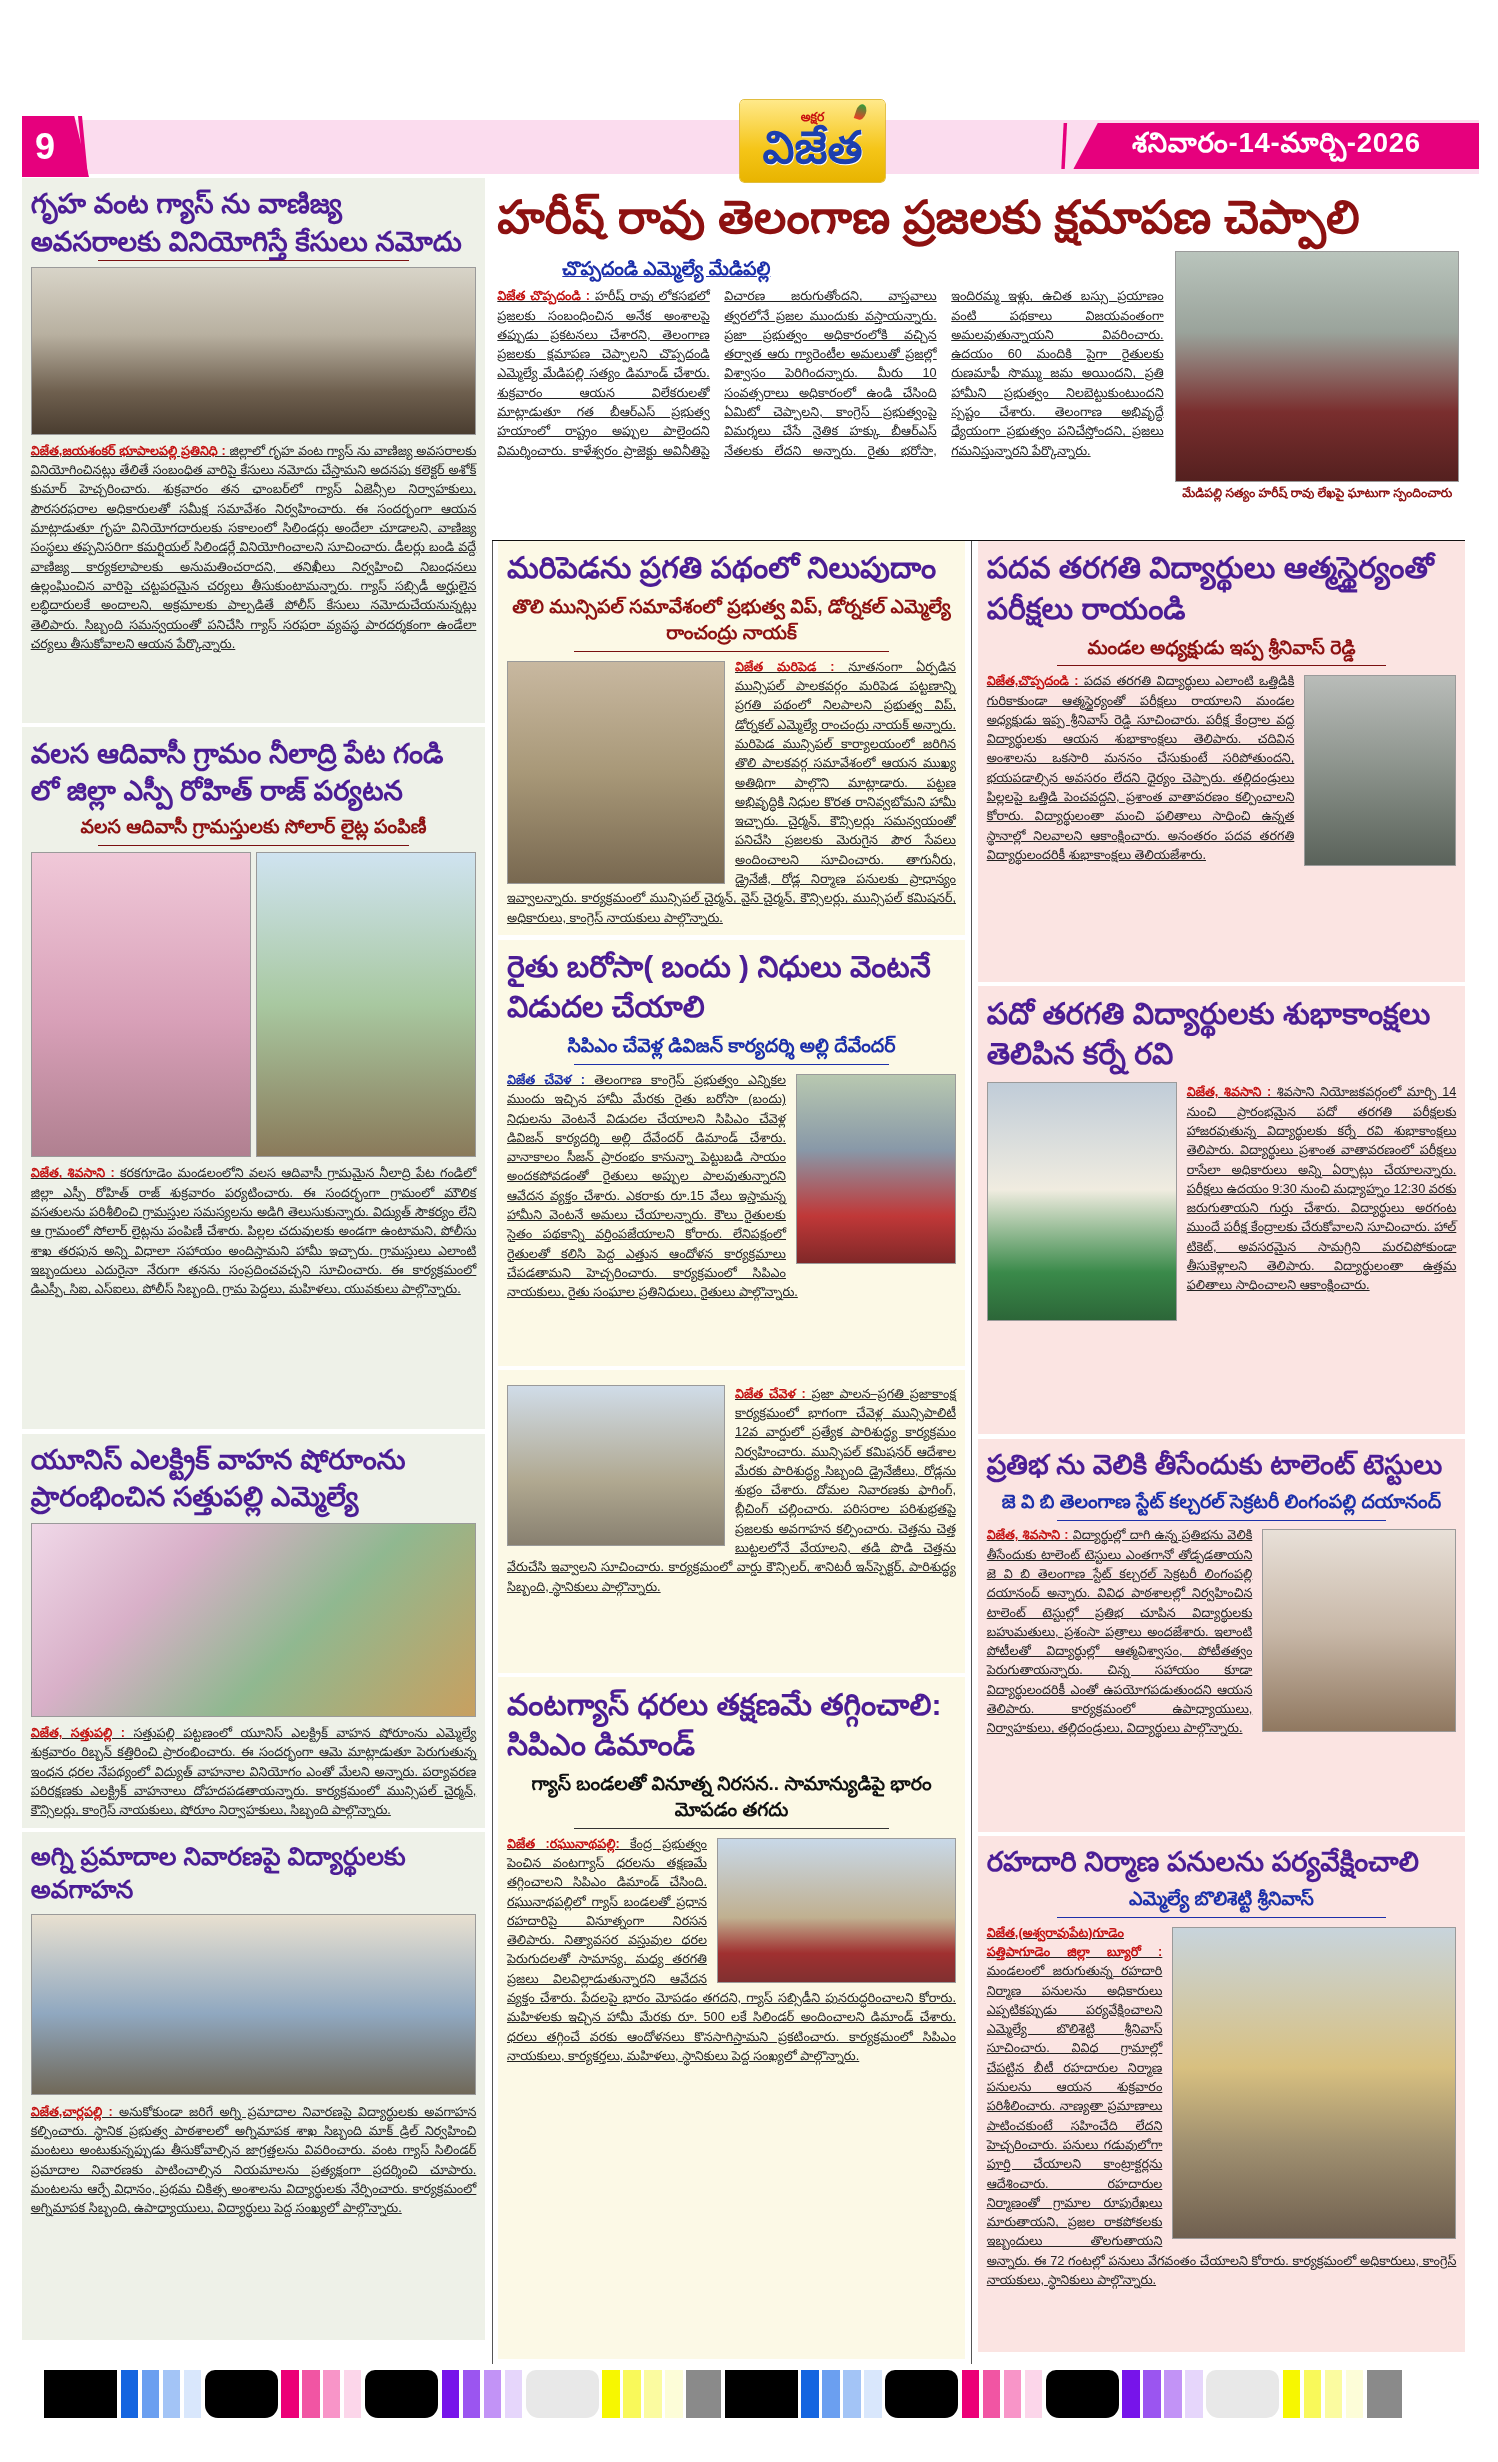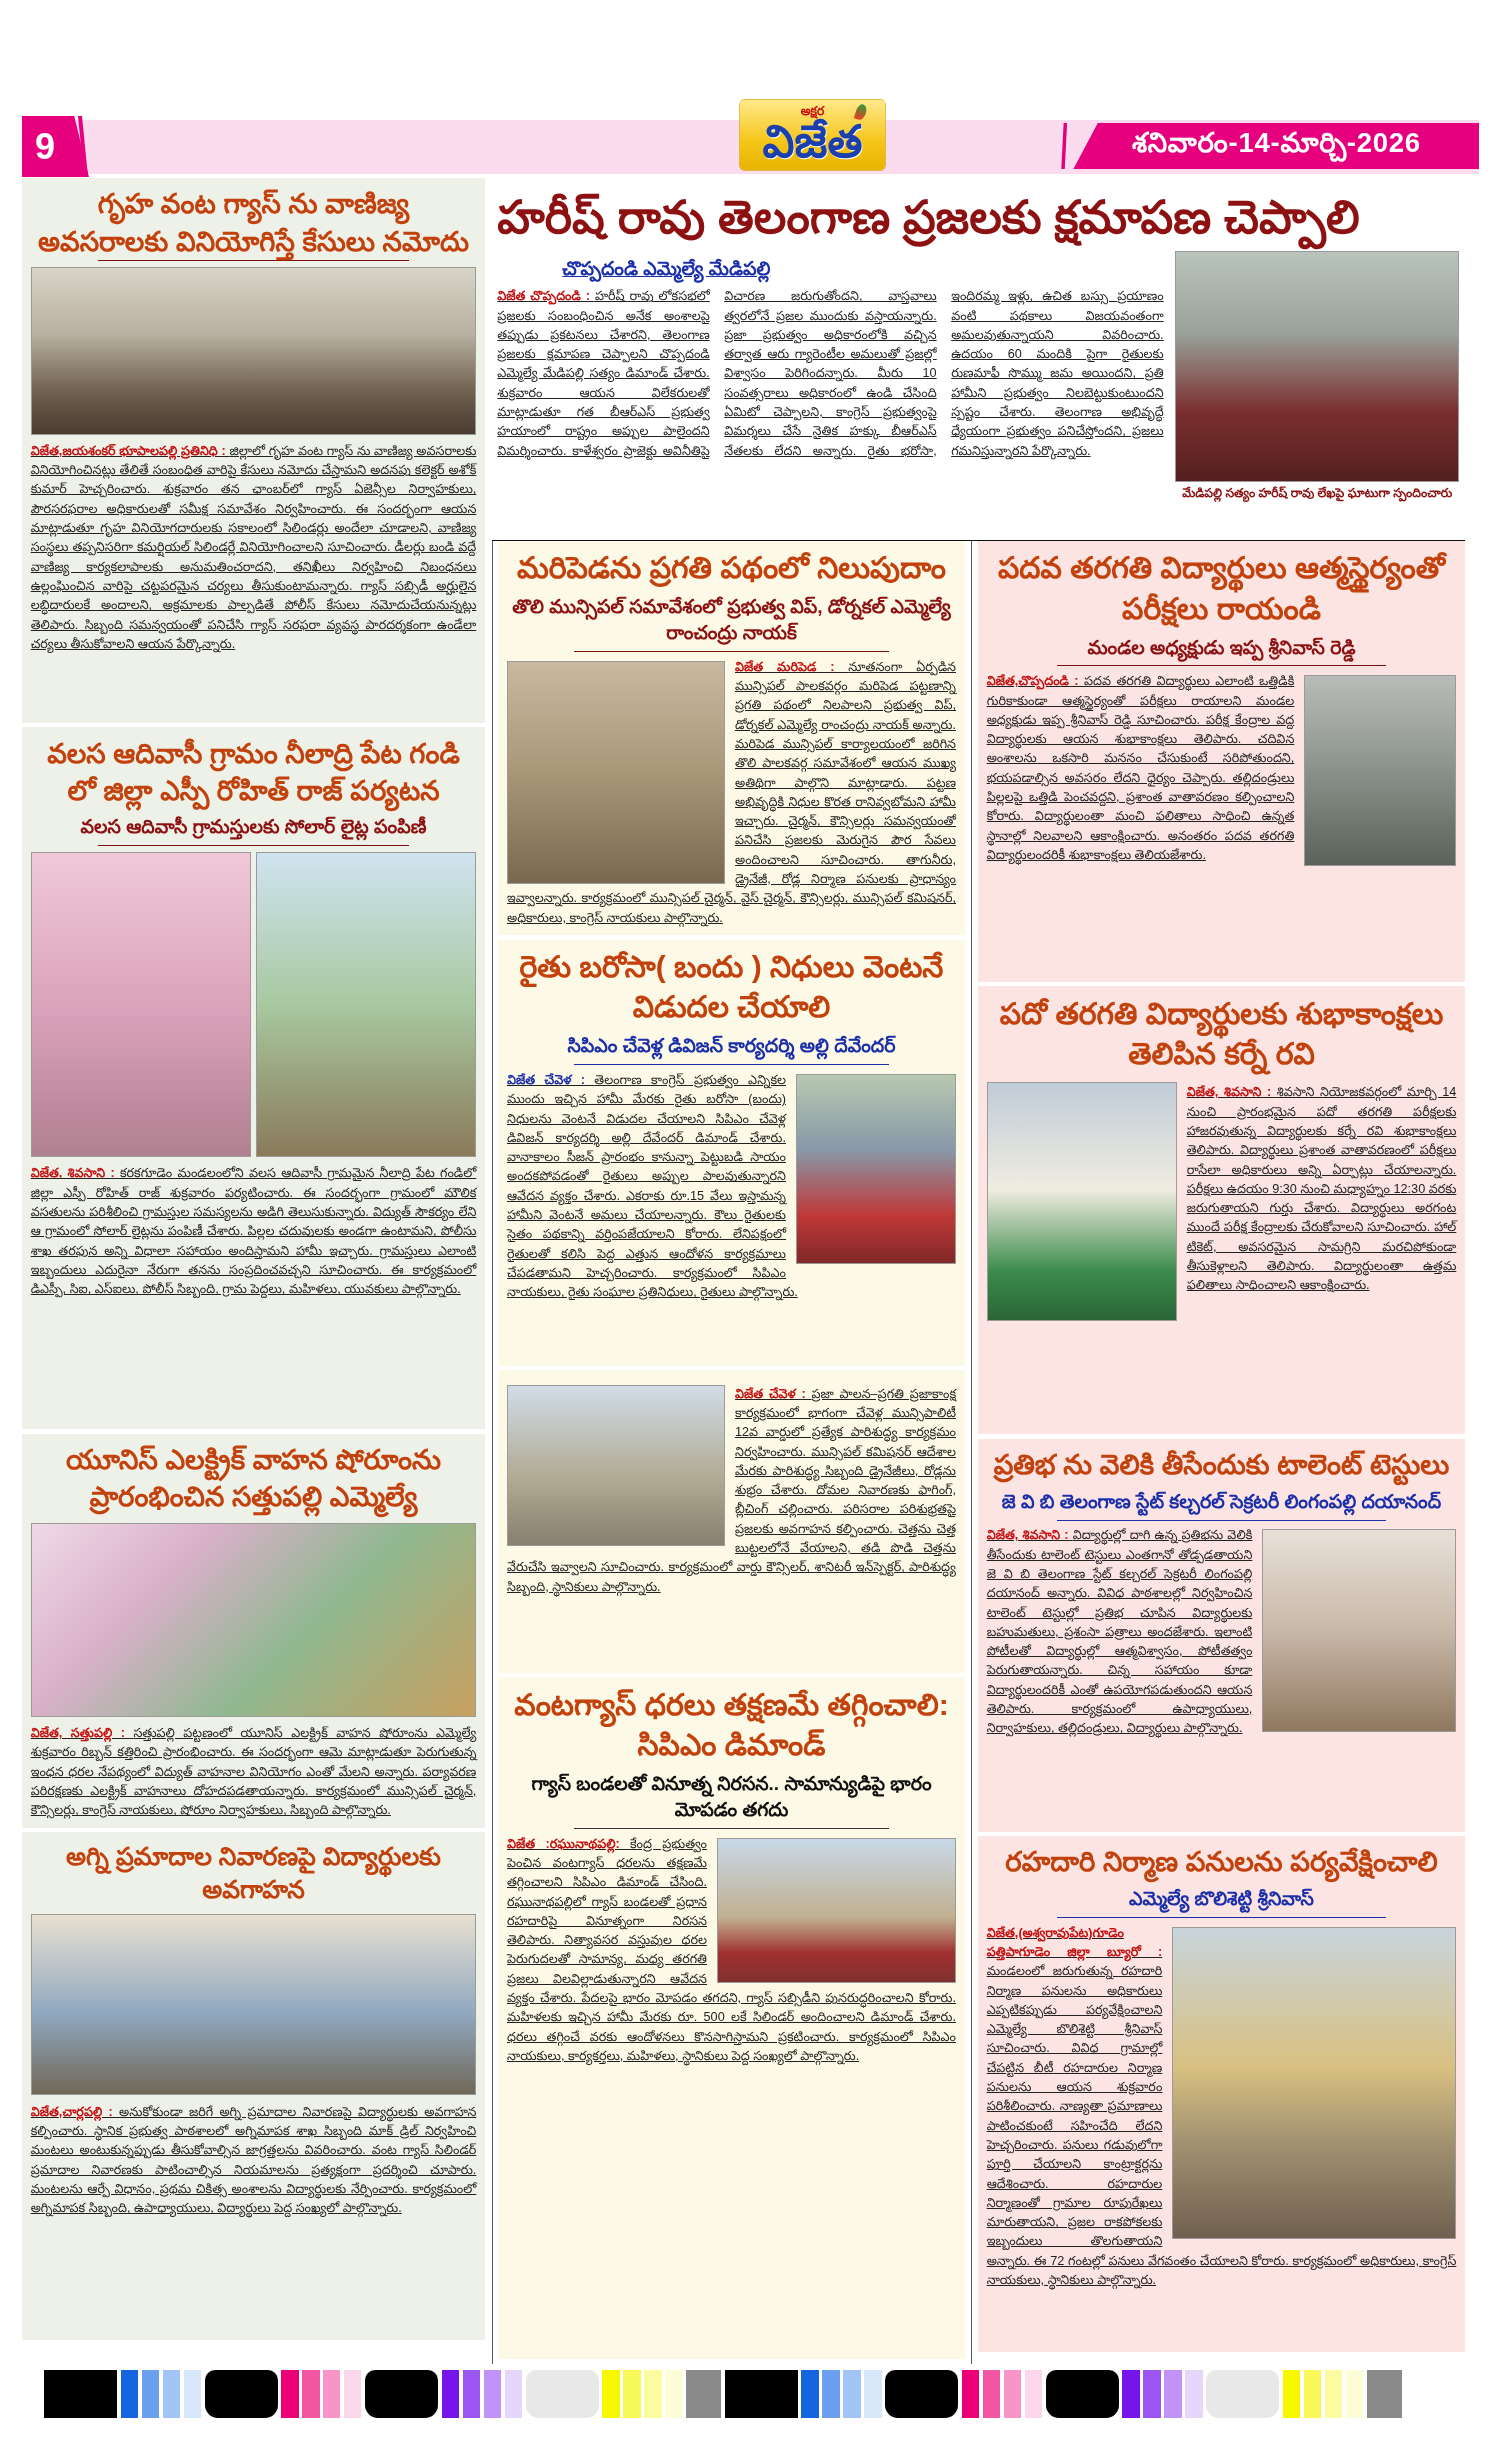--- a/index.html
+++ b/index.html
@@ -6,21 +6,21 @@
   body{width:1499px;height:2462px;font-family:"Liberation Sans","DejaVu Sans",sans-serif;color:#1a1a1a;position:relative;}
   .page{position:absolute;inset:0;}
 
   
   .header{position:absolute;left:22px;right:19.6px;top:120px;height:54px;background:#fbdcee;}
   .pagenum{position:absolute;left:22px;top:116px;width:67px;height:61px;background:#e6007d;
     clip-path:polygon(0 0,78% 0,100% 100%,0 100%);display:flex;align-items:center;justify-content:flex-start;
     padding-left:13px;box-sizing:border-box;color:#fff;font-size:36px;font-weight:bold;z-index:3;}
   .pagenum-stripe{position:absolute;left:78px;top:116px;width:10px;height:61px;background:#e6007d;
     clip-path:polygon(0 0,40% 0,100% 100%,60% 100%);z-index:3;}
-  .masthead{position:absolute;left:740px;top:100px;width:145px;height:70px;background:linear-gradient(180deg,#ffe98a,#f5c518 60%,#e8b400);
+  .masthead{position:absolute;left:740px;top:100px;width:145px;height:82px;background:linear-gradient(180deg,#ffe98a,#f5c518 60%,#e8b400);
     border-radius:4.4px;display:flex;flex-direction:column;align-items:center;justify-content:center;z-index:4;box-shadow:0 0 0 0.7px #d8a800;}
   .masthead .small{color:#c81010;font-size:12.3px;font-weight:bold;line-height:1;}
   .masthead .big{color:#1c3fae;font-size:45px;font-weight:bold;line-height:1.05;text-shadow:0.7px 0.7px 0 #ffffff;}
   .masthead .leaf{position:absolute;right:19px;top:4.4px;width:10px;height:16px;background:linear-gradient(180deg,#2e9e3c,#ef3b24);border-radius:50% 50% 50% 0;transform:rotate(18deg);}
   .dateband{position:absolute;right:19.6px;top:123px;width:406px;height:46px;background:#e6007d;
     clip-path:polygon(6% 0,100% 0,100% 100%,0 100%);display:flex;align-items:center;justify-content:center;z-index:3;}
   .dateband-stripe{position:absolute;right:429px;top:123px;width:11.6px;height:46px;background:#e6007d;
     clip-path:polygon(45% 0,75% 0,55% 100%,25% 100%);z-index:3;}
   .dateband span{color:#ffffff;font-size:27.6px;font-weight:bold;letter-spacing:0.7px;}
 
@@ -30,21 +30,21 @@
   .col-left{grid-area:left;}
   .main-article{grid-area:main;background:#ffffff;border-bottom:1.5px solid #111;padding:2.9px 5.8px 7.3px;box-sizing:border-box;min-height:363px;}
   .col-center{grid-area:center;border-left:0.7px solid #555;border-right:0.7px solid #555;padding:0 5.8px;box-sizing:border-box;}
   .col-right{grid-area:right;}
 
   .article{box-sizing:border-box;padding:7.3px 8.7px;margin-bottom:4.4px;}
   .bg-green{background:#eef1e8;}
   .bg-cream{background:#fcf9e6;}
   .bg-pink{background:#fbe4e2;}
 
-  .headline{font-weight:bold;color:#c2410c;text-align:center;line-height:1.35;}
+  .headline{font-weight:bold;color:#4c1d95;line-height:1.35;}
   .h-42{font-size:30px;}
   .h-38{font-size:27.6px;}
   .h-34{font-size:25px;}
   .main-headline{font-size:46px;font-weight:bold;color:#8d1111;text-align:left;line-height:1.15;padding:10px 0 7.3px;}
   .kicker{font-size:19px;font-weight:bold;color:#8d1111;text-align:center;padding:7.3px 0 2.9px;}
   .kicker.blue{color:#1c2faa;}
   .kicker.black{color:#111;}
   .kicker-rule{width:70%;margin:0 auto 5.8px;border-bottom:1.5px solid #7a1010;}
   .kicker-rule.blue{border-color:#1c2faa;}
   .kicker-rule.black{border-color:#333;}

